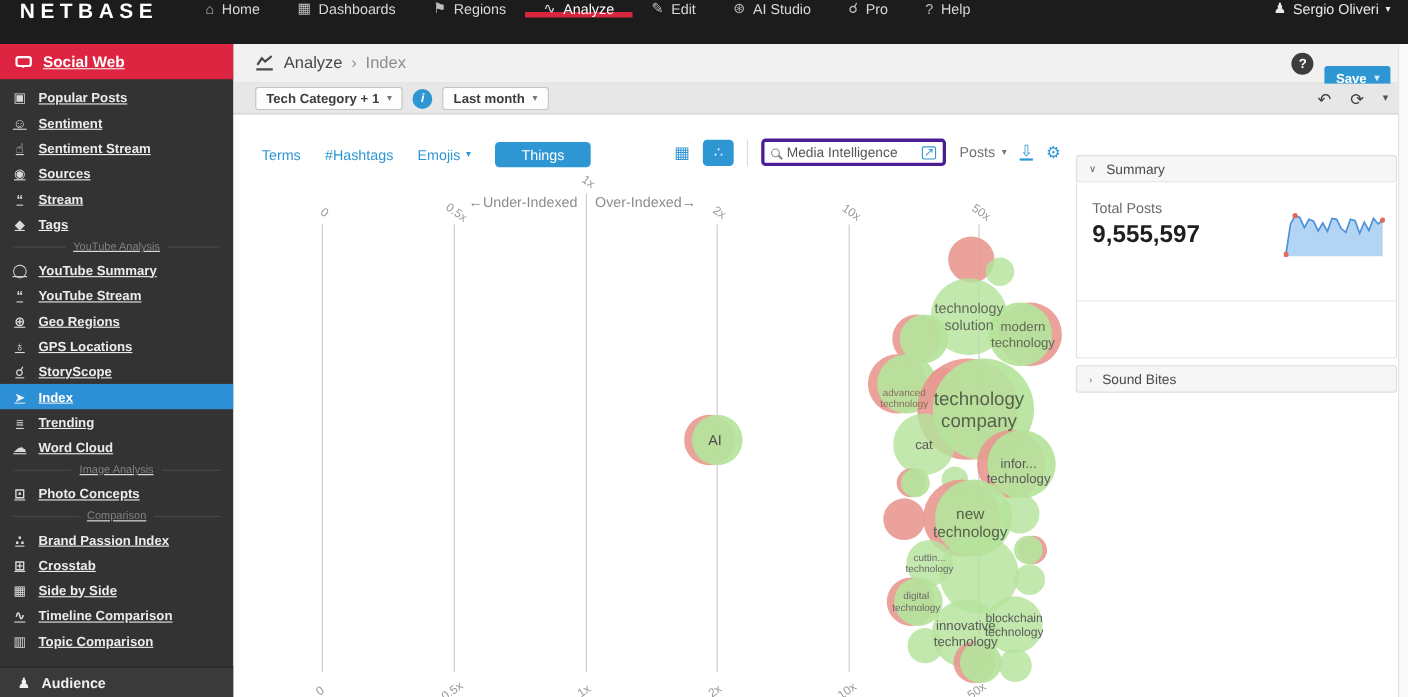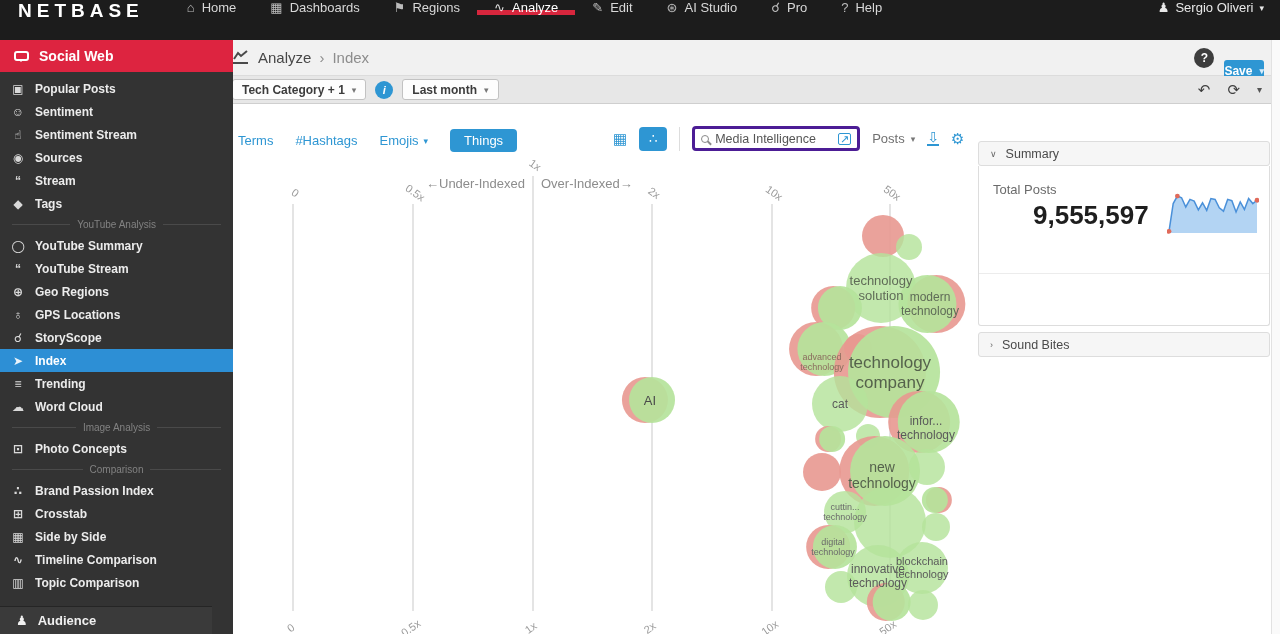--- a/index.html
+++ b/index.html
@@ -13,22 +13,22 @@
   .brand { display:flex; align-items:center; padding:0 26px 0 18px; color:#fff;
     font-size:19px; font-weight:700; letter-spacing:5px; }
   .nav-item { display:flex; align-items:center; gap:7px; padding:0 17px;
     font-size:13px; cursor:pointer; }
   .nav-item .nglyph { font-size:13px; opacity:.85; }
   .nav-item.active { color:#fff; box-shadow:inset 0 -5px 0 #d7263d; }
   .nav-user { margin-left:auto; display:flex; align-items:center; gap:6px;
     padding:0 16px; font-size:13px; color:#e8e8e8; }
 
   
-  .sidebar { position:absolute; left:0; top:40px; width:233px; height:594px;
-    background:#333333; color:#ececec; z-index:20; }
+  .sidebar { position:absolute; left:0; top:40px; width:212px; height:594px;
+    background:#333333; color:#ececec; z-index:20;text-decoration:underline; }
   .sb-header { height:32px; background:#dd2440; color:#fff; display:flex;
     align-items:center; gap:10px; padding:0 14px; font-size:14px; font-weight:700; }
   .bubble-icon { width:15px; height:10px; border:2px solid #fff; border-radius:3px; position:relative; }
   .bubble-icon::after { content:''; position:absolute; left:2px; bottom:-6px;
     border:3px solid transparent; border-top-color:#fff; }
   .sb-items { padding-top:5px; }
   .sb-item { height:23px; display:flex; align-items:center; gap:9px;
     padding:0 10px; font-size:12px; font-weight:600; cursor:pointer; white-space:nowrap; }
   .sb-item .sglyph { width:16px; text-align:center; font-size:12px; opacity:.9; }
   .sb-item.selected { background:#2d8fd5; color:#fff; }
@@ -42,21 +42,21 @@
   
   .crumb-bar { position:absolute; left:212px; top:40px; width:1068px; height:36px;
     background:#f1f1f1; border-bottom:1px solid #dcdcdc; display:flex; align-items:center; }
   .crumb { display:flex; align-items:center; gap:8px; padding-left:20px;
     font-size:15px; color:#474747; }
   .crumb .sep, .crumb .page { color:#8d8d8d; }
   .crumb-right { margin-left:auto; display:flex; align-items:center; gap:10px; padding-right:16px; }
   .help-circle { width:20px; height:20px; border-radius:50%; background:#3d3d3d; color:#fff;
     font-size:12px; font-weight:700; display:flex; align-items:center; justify-content:center; cursor:pointer; }
   .save-btn { background:#2e96d3; color:#fff; font-size:12px; font-weight:700;
-    border:none; border-radius:3px; padding:4px 0; display:flex; gap:7px; align-items:center; cursor:pointer;margin-top:26px; }
+    border:none; border-radius:3px; padding:4px 10px; display:flex; gap:7px; align-items:center; cursor:pointer;margin-top:26px; }
 
   .filter-bar { position:absolute; left:212px; top:76px; width:1068px; height:28px;
     background:#e7e7e7; border-bottom:1px solid #cfcfcf; display:flex; align-items:center;
     gap:9px; padding-left:20px; }
   .chip { background:#fdfdfd; border:1px solid #c2c2c2; border-radius:3px; height:21px;
     display:flex; align-items:center; gap:7px; padding:0 9px; font-size:12px; font-weight:700;
     color:#3c3c3c; cursor:pointer; }
   .chip .caret, .save-btn .caret, .posts .caret { font-size:9px; color:#777; }
   .save-btn .caret { color:#d6ecfa; }
   .info-circle { width:18px; height:18px; border-radius:50%; background:#2e96d3; color:#fff;
@@ -65,21 +65,21 @@
   .filter-right { margin-left:auto; display:flex; align-items:center; gap:17px;
     padding-right:18px; color:#3f3f3f; font-size:15px; }
   .filter-right span { cursor:pointer; }
   .filter-right .caret { font-size:10px; color:#555; }
 
   
   .content { position:absolute; left:212px; top:120px; width:1068px; height:608px; background:#fff; }
   .tabs { position:absolute; left:26px; top:9px; display:flex; align-items:center; gap:22px; }
   .tab-link { color:#2e96d3; font-size:13px; cursor:pointer; display:flex; gap:5px; align-items:center; }
   .tab-link .caret { font-size:9px; }
-  .tab-pill { background:#2e96d3; color:#fff; font-size:13px; padding:4px 14px;
+  .tab-pill { background:#2e96d3; color:#fff; font-size:13px; padding:4px 24px;
     border-radius:4px; cursor:pointer; }
   .tools { position:absolute; left:401px; top:6px; display:flex; align-items:center; gap:12px; }
   .icon-btn { color:#2e96d3; font-size:15px; cursor:pointer; }
   .icon-pill { background:#2e96d3; color:#fff; width:28px; height:24px; border-radius:4px;
     display:flex; align-items:center; justify-content:center; font-size:13px; cursor:pointer; }
   .vdiv { width:1px; height:24px; background:#ddd; }
   .search-box { width:168px; height:25px; border:3px solid #4c1d95; border-radius:4px;
     display:flex; align-items:center; gap:6px; padding:0 6px; background:#fff; }
   .mag { width:8px; height:8px; border:1.5px solid #8a8a8a; border-radius:50%; position:relative; flex:none; }
   .mag::after { content:''; position:absolute; width:5px; height:1.5px; background:#8a8a8a;
@@ -97,21 +97,21 @@
 
   
   .right-panel { position:absolute; left:766px; top:21px; width:292px; }
   .card-head { background:#f6f6f6; border:1px solid #ddd; border-radius:3px; height:25px;
     display:flex; align-items:center; gap:9px; padding:0 11px; font-size:12.5px; color:#4a4a4a;
     cursor:pointer; }
   .card-head .chev { font-size:9px; color:#666; }
   .summary-body { background:#fff; border:1px solid #ddd; border-top:none;
     border-radius:0 0 3px 3px; height:160px; position:relative; }
   .metric-label { position:absolute; left:14px; top:16px; font-size:13px; color:#6b6b6b; }
-  .metric-value { position:absolute; left:14px; top:34px; font-size:26px; font-weight:700; color:#1e1e1e;margin-left:40px; }
+  .metric-value { position:absolute; left:14px; top:34px; font-size:22px; font-weight:700; color:#1e1e1e; }
   .sparkline { position:absolute; right:10px; top:18px; }
   .summary-div { position:absolute; left:0; right:0; top:107px; height:1px; background:#ececec; }
   .soundbites { margin-top:6px; }
 
   .scroll-track { position:absolute; right:0; top:40px; width:9px; height:594px;
     background:#fafafa; border-left:1px solid #e2e2e2; z-index:40; }
 </style>
 </head>
 <body>
 

